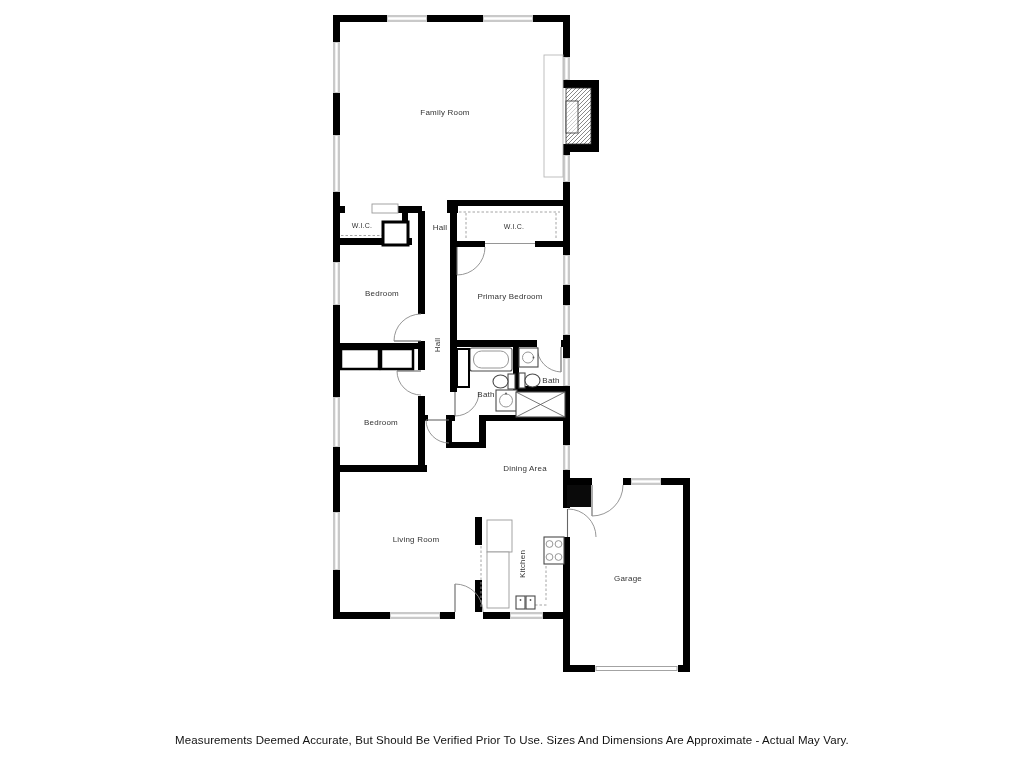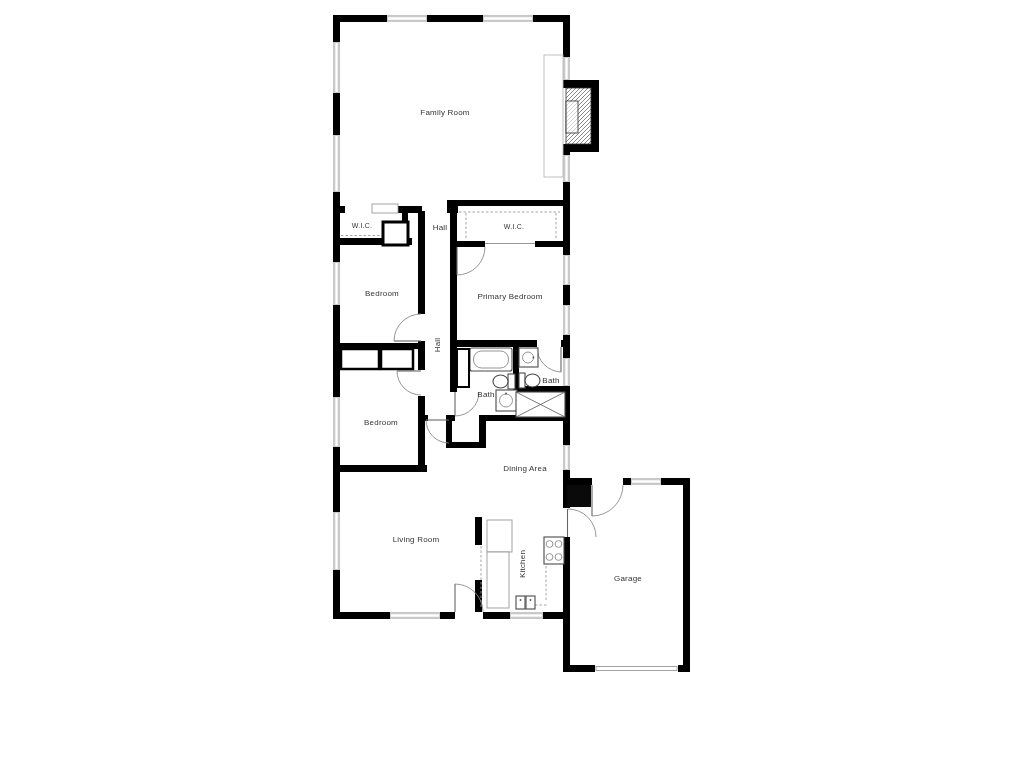--- a/index.html
+++ b/index.html
@@ -238,13 +238,14 @@
     <text class="lbl" x="551" y="383">Bath</text>
     <text class="lbl" x="486" y="397">Bath</text>
     <text class="lbl" x="381" y="425">Bedroom</text>
     <text class="lbl" x="525" y="471">Dining Area</text>
     <text class="lbl" x="416" y="542">Living Room</text>
     <text class="lbl" x="522" y="567" transform="rotate(-90 522 564)">Kitchen</text>
     <text class="lbl" x="628" y="581">Garage</text>
   </g>
 </svg>
 
+<div class="disclaimer">Measurements Deemed Accurate, But Should Be Verified Prior To Use. Sizes And Dimensions Are Approximate - Actual May Vary.</div>
 </div>
 
 </body></html>

